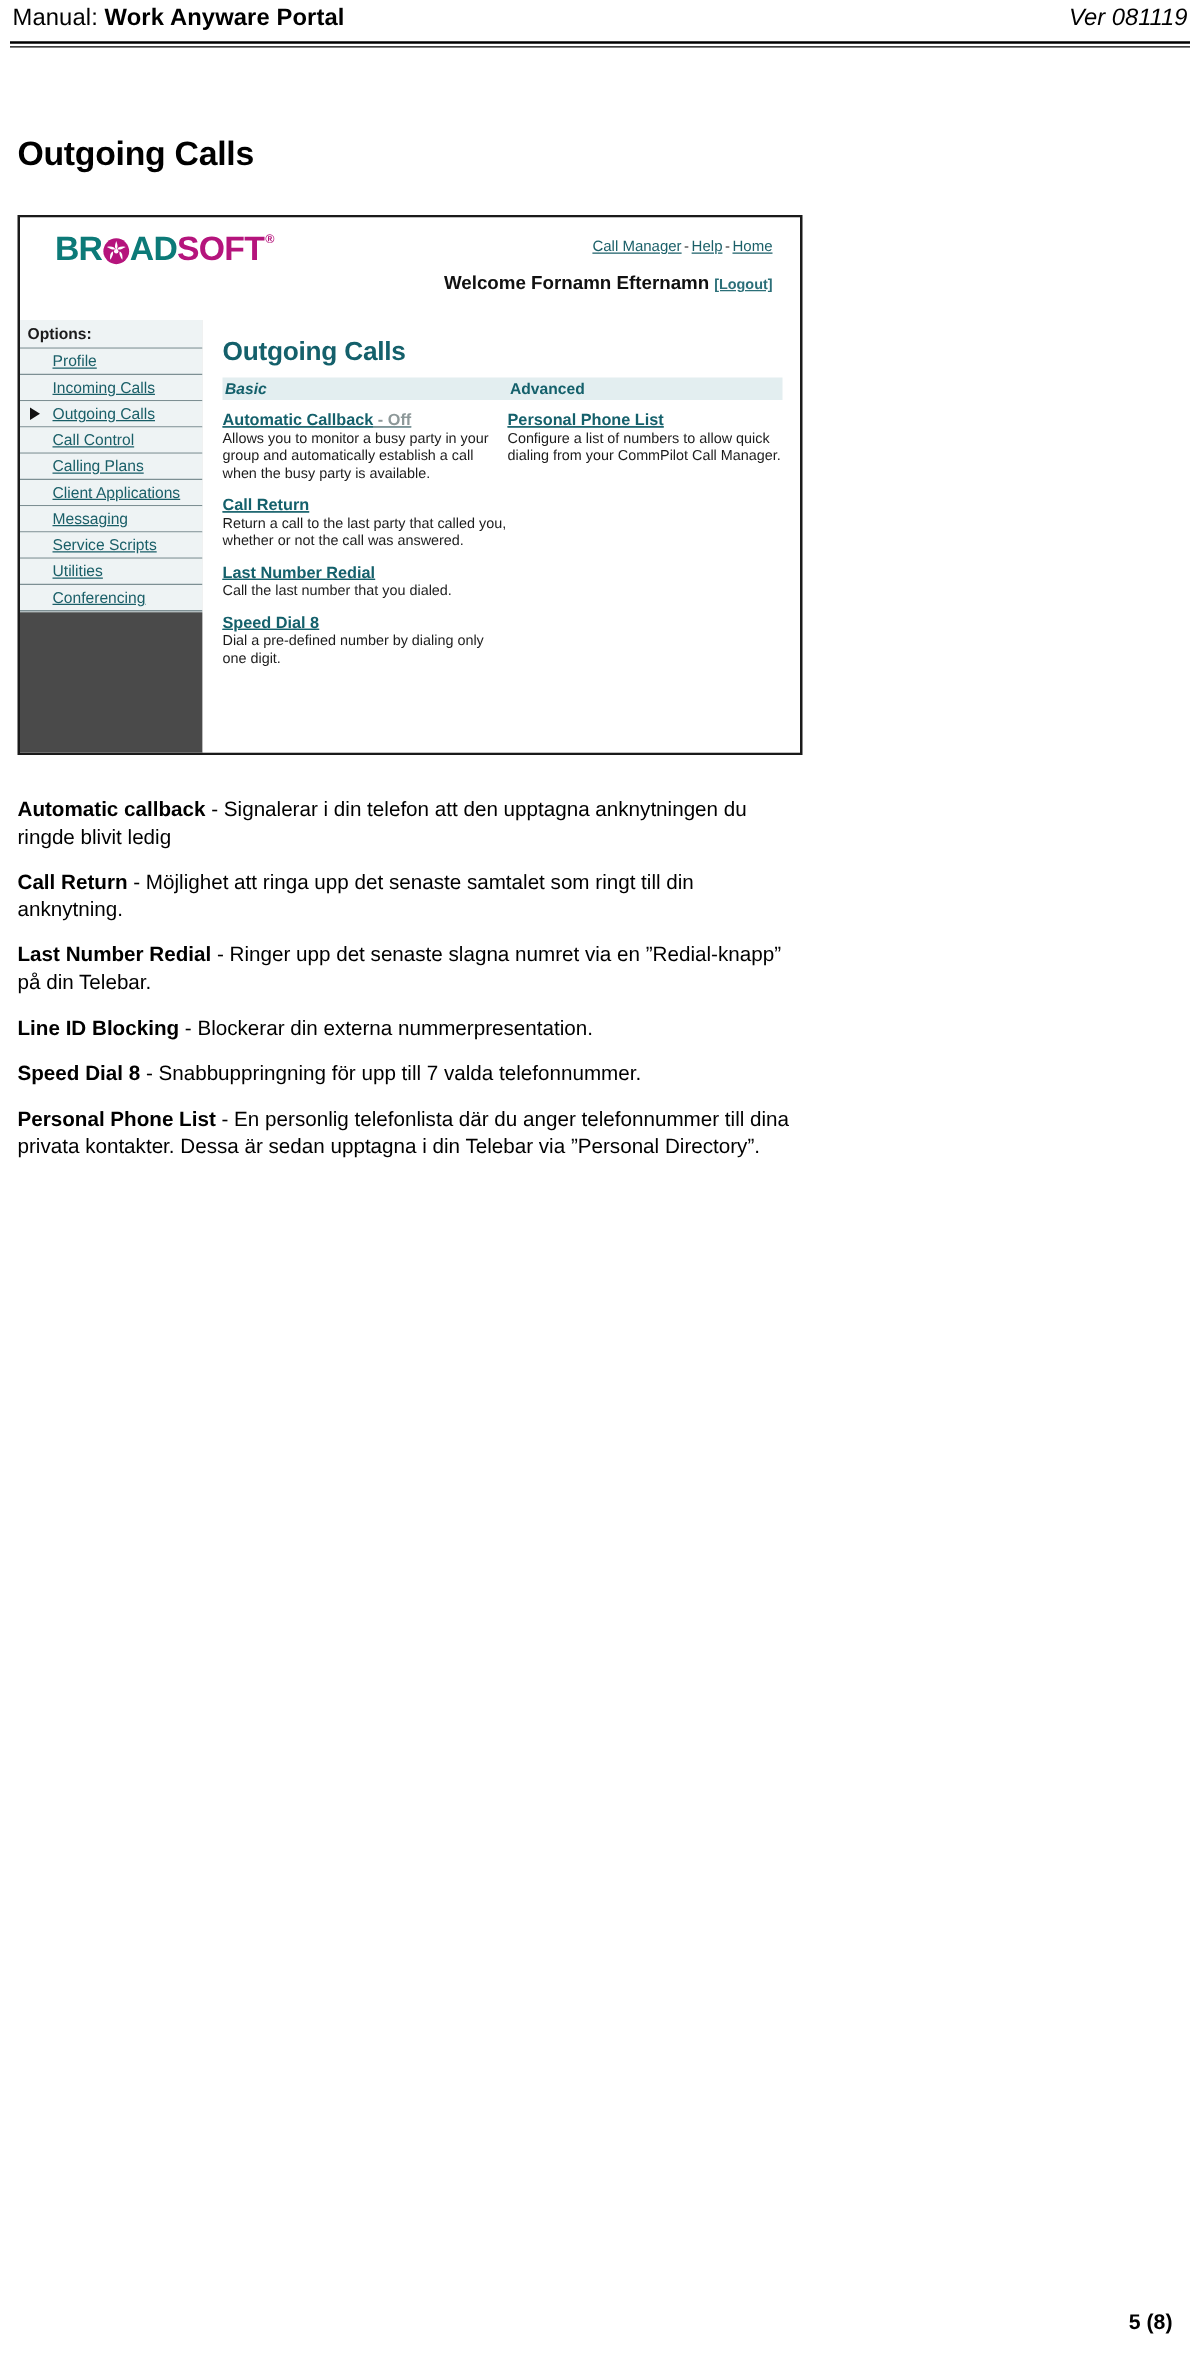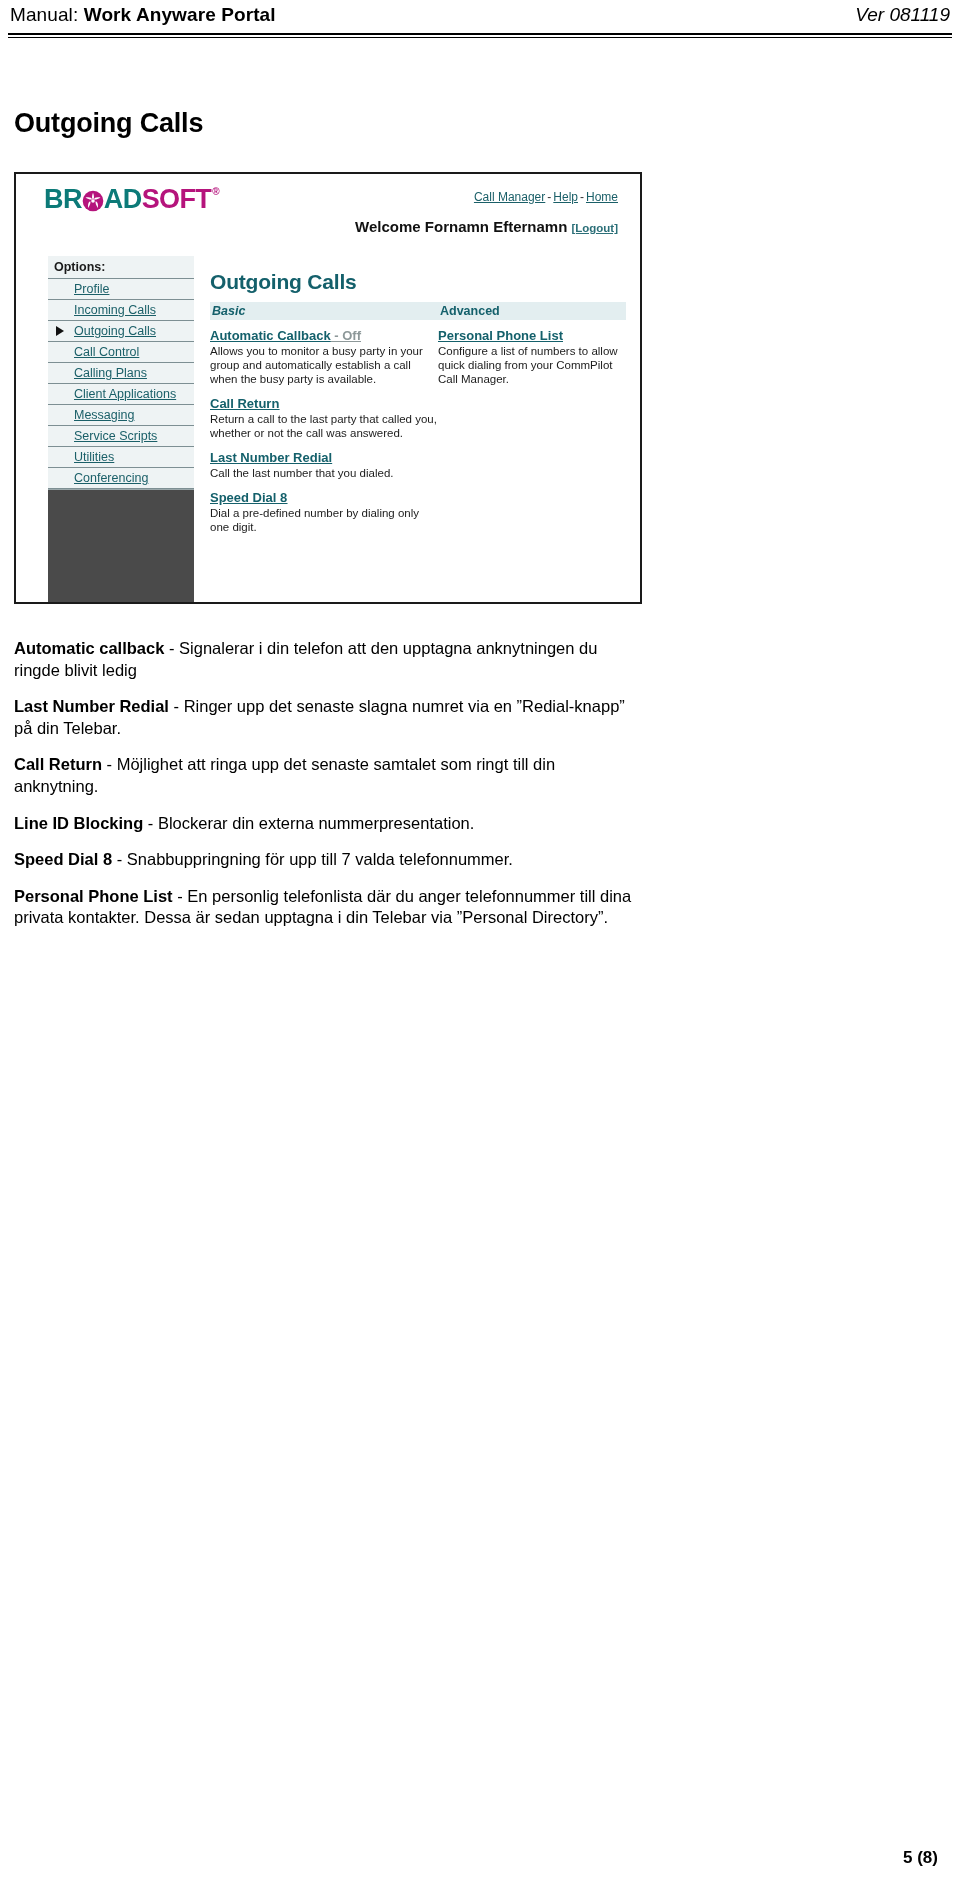--- a/index.html
+++ b/index.html
@@ -146,21 +146,20 @@
   }
 
   
   .shot-body {
     position: absolute;
     left: 0;
     top: 82px;
     right: 0;
     bottom: 0;
     display: flex;
-    padding-left: 32px;
   }
   .sidebar-col {
     width: 146px;
     background: #4a4a4a;
     position: relative;
     flex: 0 0 146px;
   }
   .opt-box {
     background: #ffffff;
     margin: 0;
@@ -415,20 +414,20 @@
         </div>
 
       </div>
     </div>
 
   </div>
 </div>
 
 <div class="body-copy">
   <p><span class="term">Automatic callback</span><span> - Signalerar i din telefon att den upptagna anknytningen du ringde blivit ledig</span></p>
+  <p><span class="term">Call Return</span><span> - Möjlighet att ringa upp det senaste samtalet som ringt till din anknytning.</span></p>
   <p><span class="term">Last Number Redial</span><span> - Ringer upp det senaste slagna numret via en ”Redial-knapp” på din Telebar.</span></p>
-  <p><span class="term">Call Return</span><span> - Möjlighet att ringa upp det senaste samtalet som ringt till din anknytning.</span></p>
   <p><span class="term">Line ID Blocking</span><span> - Blockerar din externa nummerpresentation.</span></p>
   <p><span class="term">Speed Dial 8</span><span> - Snabbuppringning för upp till 7 valda telefonnummer.</span></p>
   <p><span class="term">Personal Phone List</span><span> - En personlig telefonlista där du anger telefonnummer till dina privata kontakter. Dessa är sedan upptagna i din Telebar via ”Personal Directory”.</span></p>
 </div>
 
 <div class="page-number">5 (8)</div>
 
 </body></html>

